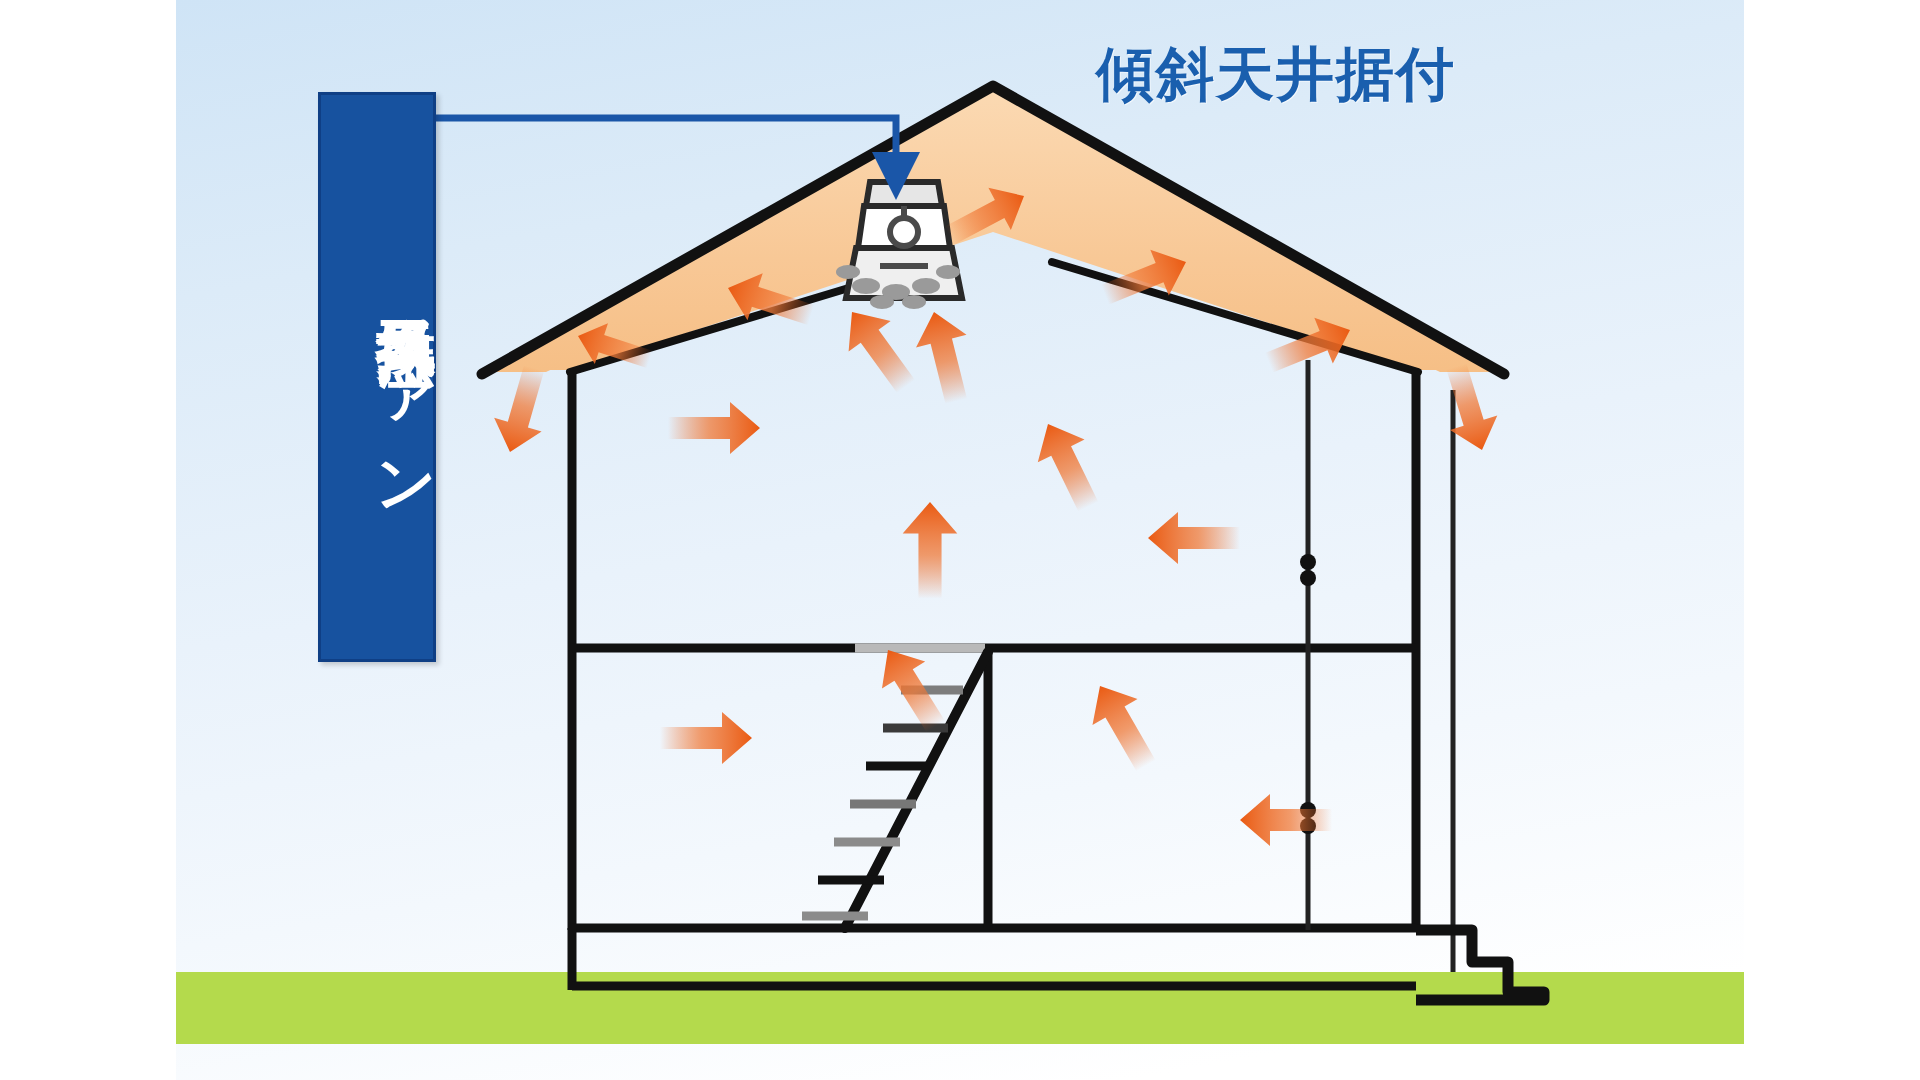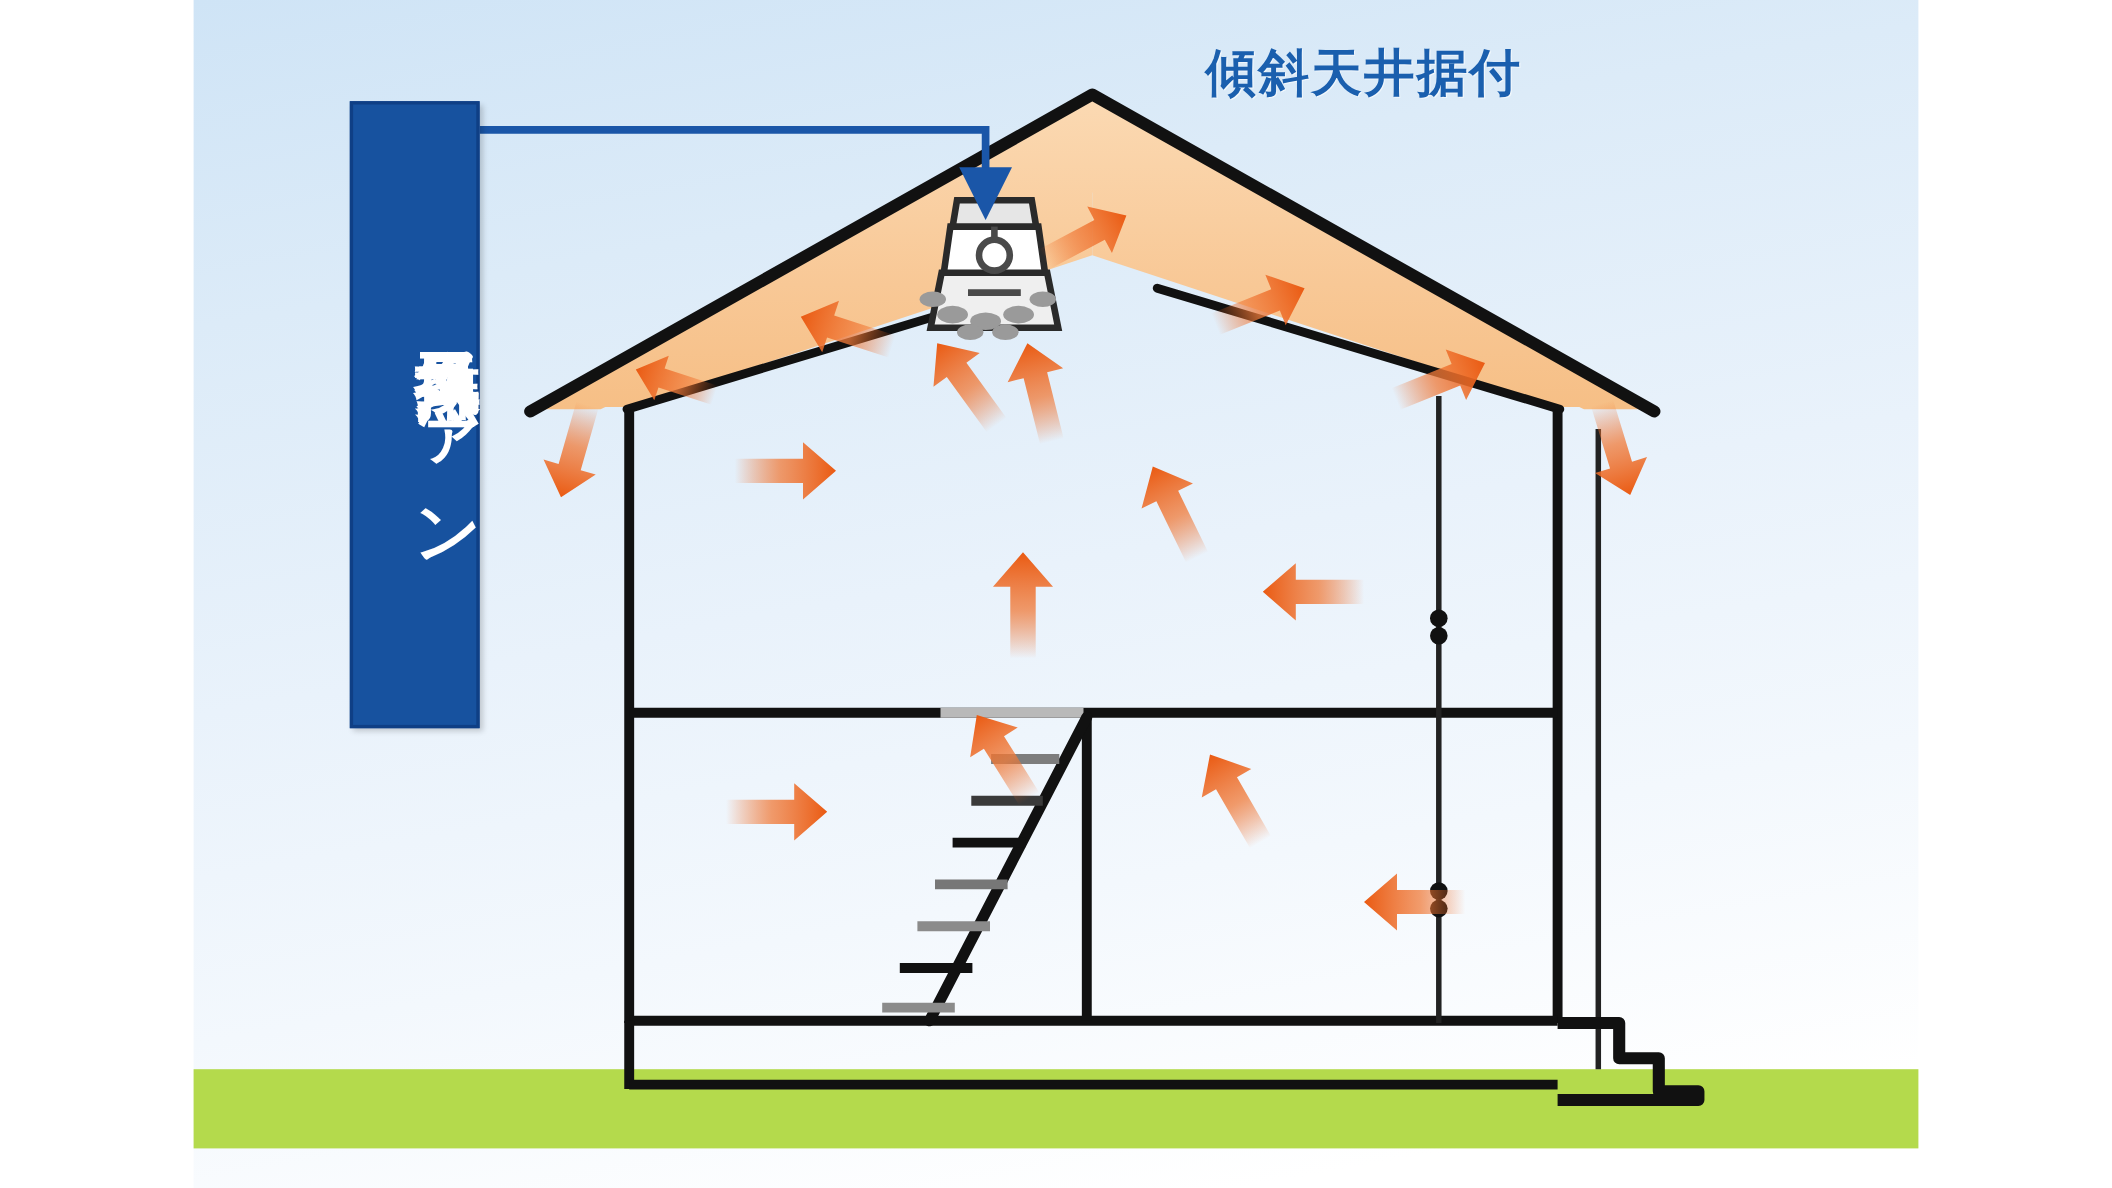--- a/index.html
+++ b/index.html
@@ -16,21 +16,21 @@
           background:#17529f;border:3px solid #0f3f85;box-sizing:border-box;
           box-shadow:3px 3px 5px rgba(0,0,0,.18);}
   #vlabel .vtxt{
       position:absolute;left:0;top:26px;width:118px;height:520px;
       color:#ffffff;font-size:60px;font-weight:bold;line-height:1.08;
       letter-spacing:2px;text-align:center;
       writing-mode:vertical-rl;text-orientation:upright;
       white-space:nowrap;}
   
   #title{position:absolute;left:1096px;top:36px;
-         color:#1a5fae;font-size:46px;font-weight:bold;letter-spacing:2px;
+         color:#1a5fae;font-size:58px;font-weight:bold;letter-spacing:2px;
          white-space:nowrap;text-shadow:1px 1px 0 rgba(255,255,255,.6);}
 </style>
 </head>
 <body>
 
 <div id="stage">
 
   <div id="panel"></div>
   <div id="grass"></div>
 

